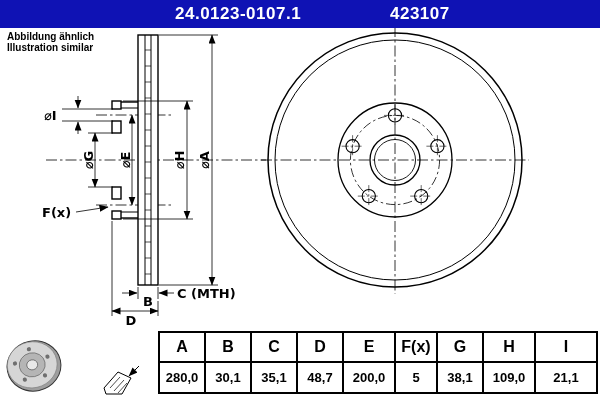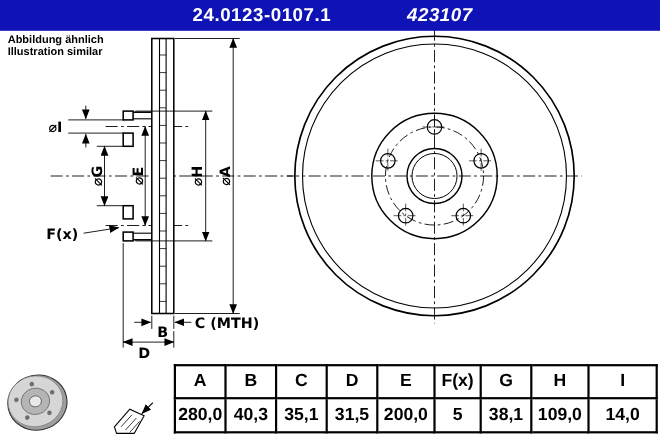--- a/index.html
+++ b/index.html
@@ -1,27 +1,27 @@
 <!DOCTYPE html>
 <html><head>
 <meta charset="utf-8">
 <style>
   html,body{margin:0;padding:0;}
   body{width:600px;height:400px;background:#ffffff;font-family:"Liberation Sans","DejaVu Sans",sans-serif;}
   .page{position:relative;width:600px;height:400px;background:#fff;overflow:hidden;}
   .topbar{position:absolute;left:0;top:0;width:600px;height:28px;z-index:3;}
   .topbar span{position:absolute;top:4px;color:#fff;font-weight:bold;font-size:17px;letter-spacing:.5px;}
   .pn1{left:175px;}
-  .pn2{left:370px;font-style:italic;}
+  .pn2{left:390px;}
   .note{position:absolute;left:7px;top:31px;z-index:3;font-size:10px;font-weight:bold;line-height:11px;color:#000;}
   .drawing{position:absolute;left:0;top:0;z-index:1;}
   .dim-table{position:absolute;left:158px;top:331px;width:438px;border-collapse:collapse;table-layout:fixed;z-index:3;background:#fff;}
   .dim-table th,.dim-table td{border:2px solid #000;text-align:center;padding:0;color:#000;}
   .dim-table th{height:28px;font-size:16px;font-weight:bold;}
-  .dim-table td{height:29px;font-size:16px;font-weight:bold;}
+  .dim-table td{height:29px;font-size:13px;font-weight:bold;}
   svg text{font-family:"DejaVu Sans","Liberation Sans",sans-serif;}
 </style>
 </head>
 <body>
 
 <div class="page">
 
   <header class="topbar" style="background-color: rgb(15, 18, 180);">
     <span class="pn1">24.0123-0107.1</span>
     <span class="pn2">423107</span>
@@ -198,25 +198,25 @@
         <th>E</th>
         <th>F(x)</th>
         <th>G</th>
         <th>H</th>
         <th>I</th>
       </tr>
     </thead>
     <tbody>
       <tr>
         <td>280,0</td>
-        <td>40,3</td>
+        <td>30,1</td>
         <td>35,1</td>
-        <td>31,5</td>
+        <td>48,7</td>
         <td>200,0</td>
         <td>5</td>
         <td>38,1</td>
         <td>109,0</td>
-        <td>14,0</td>
+        <td>21,1</td>
       </tr>
     </tbody>
   </table>
 
 </div>
 
 </body></html>

